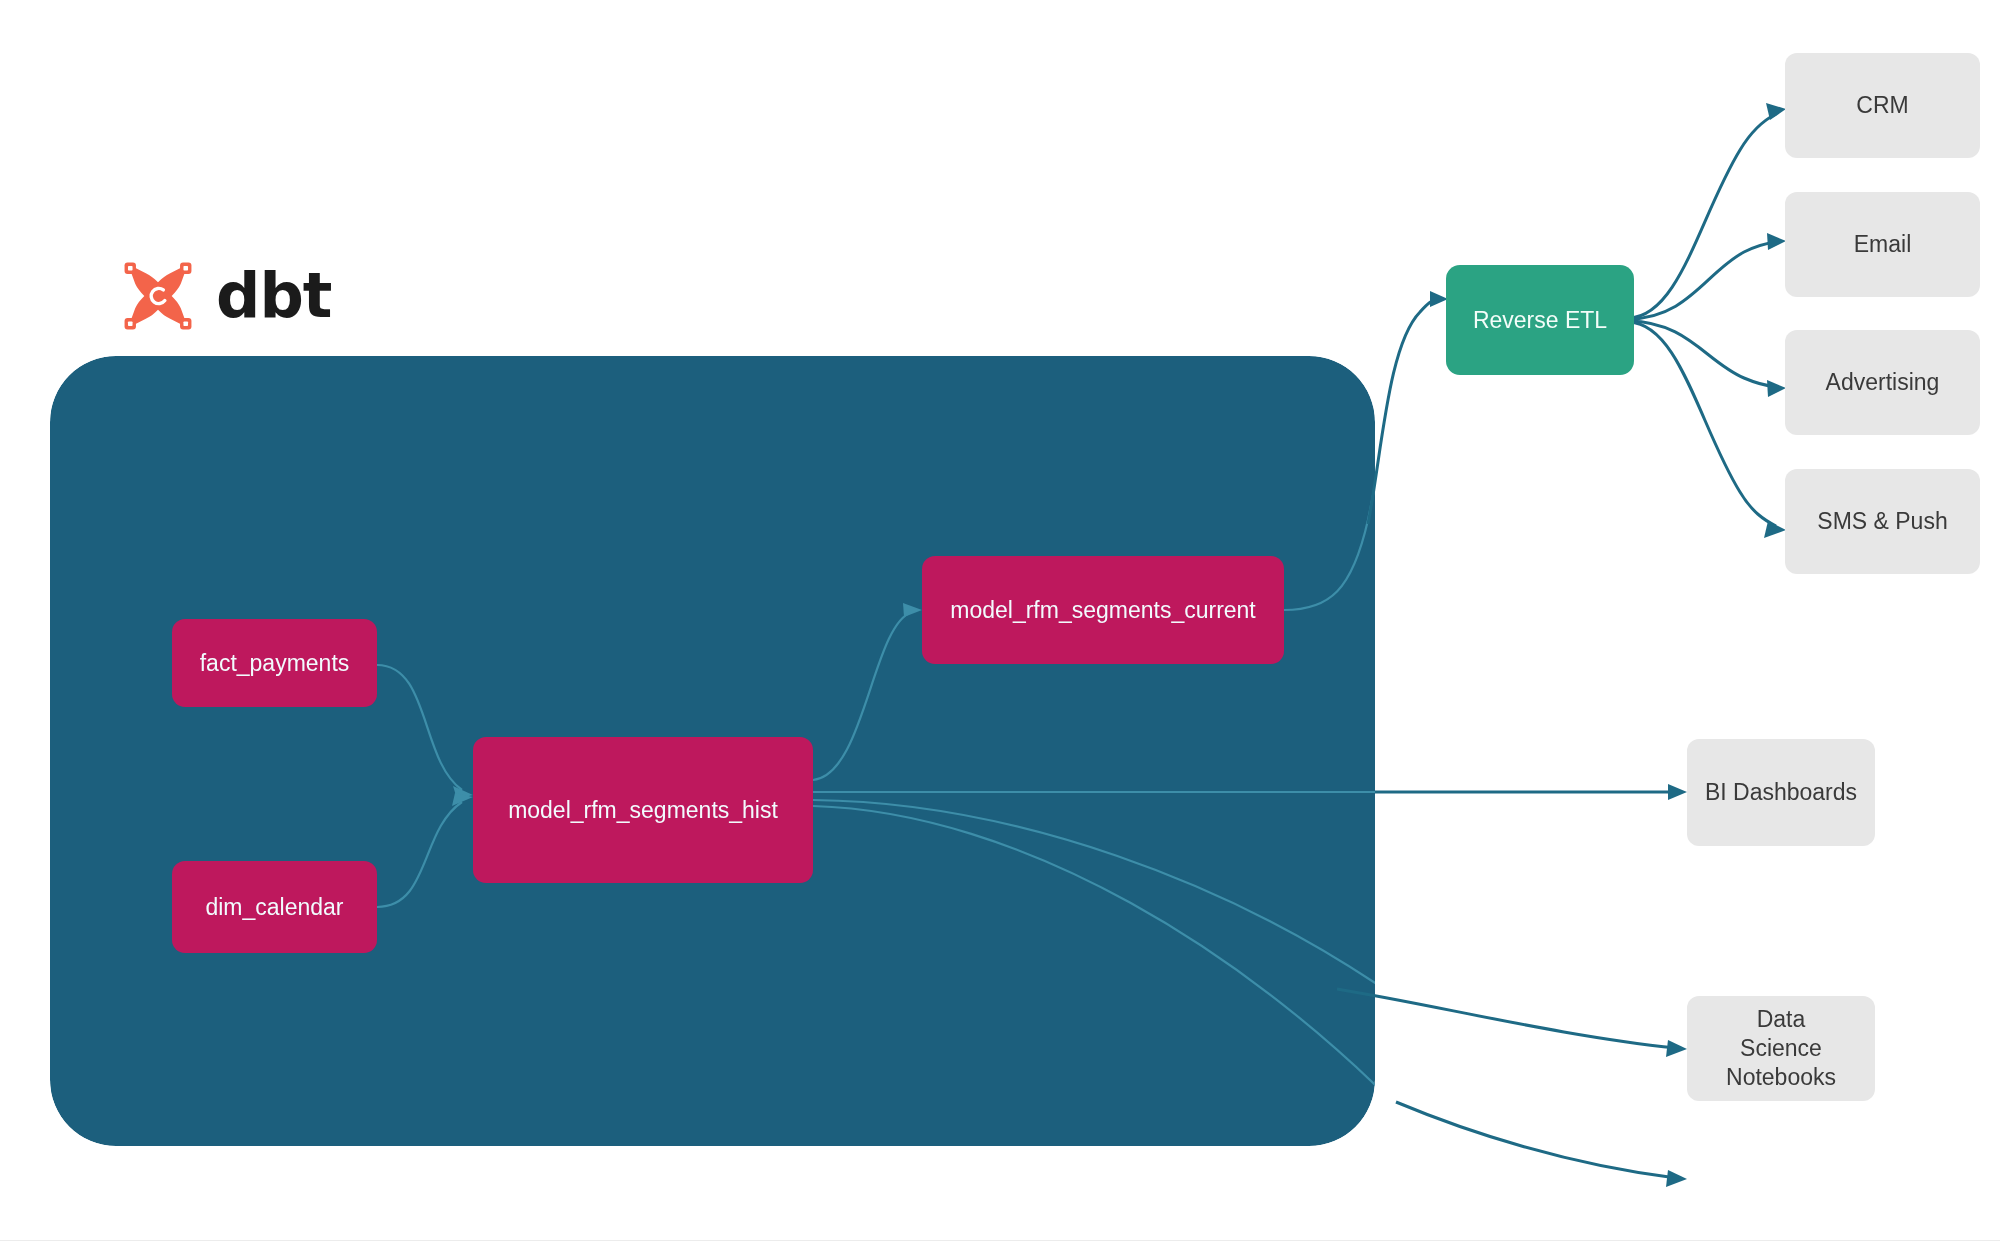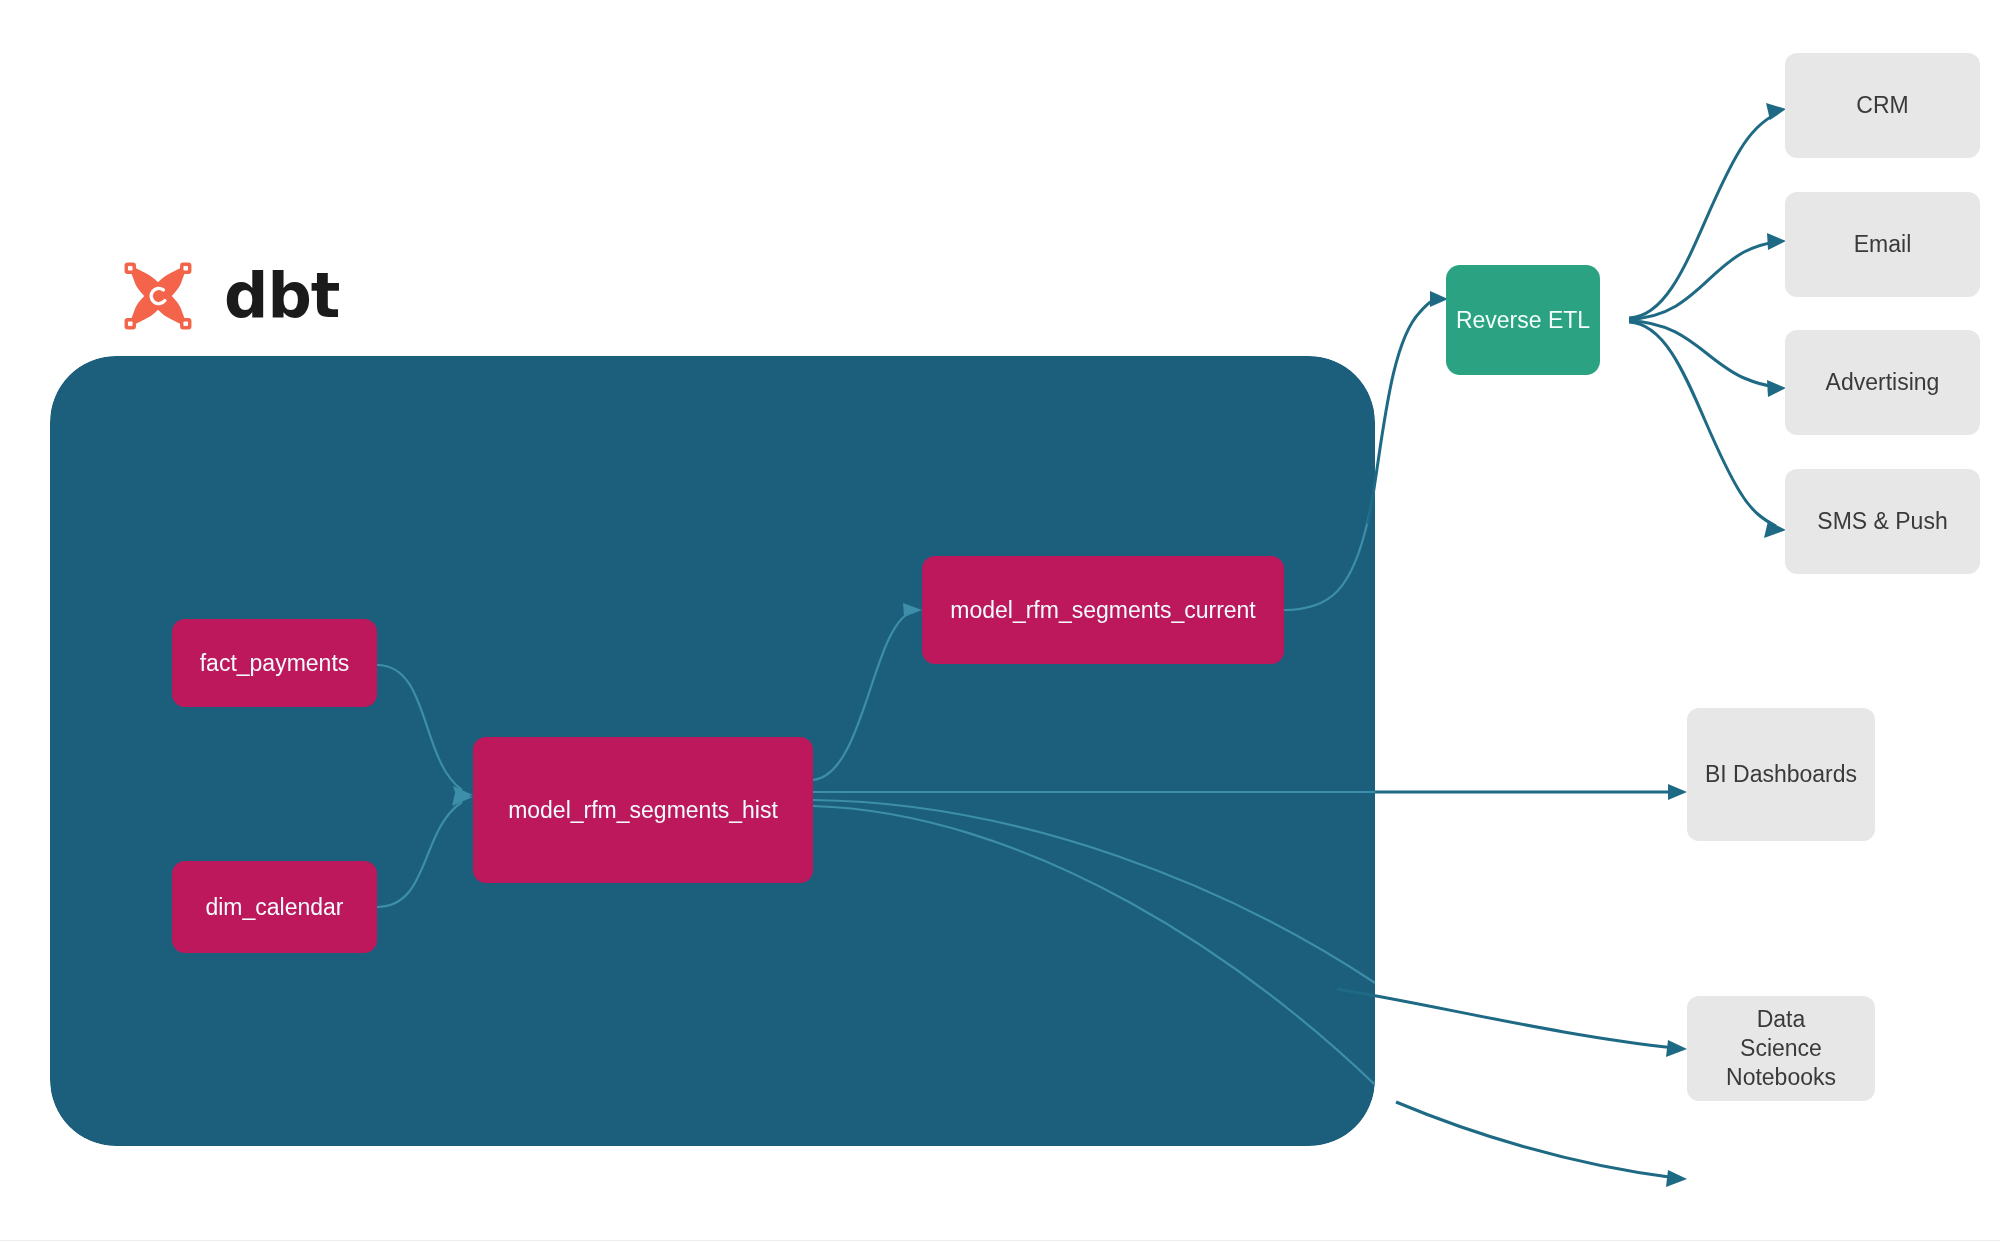--- a/index.html
+++ b/index.html
@@ -19,21 +19,21 @@
     background: #ffffff;
   }
 
   
   #dbt-logo {
     position: absolute;
     left: 120px;
     top: 258px;
     display: flex;
     align-items: center;
-    gap: 28px;
+    gap: 20px;
   }
   #dbt-logo .mark { width: 76px; height: 76px; display: block; }
   #dbt-logo .wordmark {
     font-family: "DejaVu Sans", "Liberation Sans", sans-serif;
     font-size: 62px;
     font-weight: 700;
     color: #1b1b1b;
     letter-spacing: -1px;
     line-height: 1;
   }
@@ -165,41 +165,41 @@
     <path class="edge-outer" d="M 1375 792 L 1676 792"></path>
     <polygon class="arrowfill-outer" points="1687,792 1668,784 1668,800"></polygon>
 
     <path class="edge-outer" d="M 1337 989 C 1440 1006, 1560 1036, 1676 1048"></path>
     <polygon class="arrowfill-outer" points="1687,1049 1668,1040 1666,1057"></polygon>
 
     <path class="edge-outer" d="M 1396 1102 C 1470 1133, 1570 1165, 1676 1178"></path>
     <polygon class="arrowfill-outer" points="1687,1179 1668,1170 1666,1187"></polygon>
   </svg>
 
-  <div class="node activation" style="left:1446px; top:265px; width:154px; height:110px;text-align:center;">
+  <div class="node activation" style="left:1446px; top:265px; width:188px; height:110px;text-align:center;">
     <span>Reverse ETL</span>
   </div>
 
   <div class="node consumer" style="left:1785px; top:53px; width:195px; height:105px;">
     <span>CRM</span>
   </div>
 
   <div class="node consumer" style="left:1785px; top:192px; width:195px; height:105px;">
     <span>Email</span>
   </div>
 
   <div class="node consumer" style="left:1785px; top:330px; width:195px; height:105px;">
     <span>Advertising</span>
   </div>
 
   <div class="node consumer" style="left:1785px; top:469px; width:195px; height:105px;">
     <span>SMS &amp; Push</span>
   </div>
 
-  <div class="node consumer" style="left:1687px; top:708px; width:188px; height:133px;">
+  <div class="node consumer" style="left:1687px; top:739px; width:188px; height:107px;">
     <span>BI Dashboards</span>
   </div>
 
   <div class="node consumer" style="left:1687px; top:996px; width:188px; height:105px; padding:0 38px;">
     <span>Data Science Notebooks</span>
   </div>
 
 
   <div id="dbt-logo">
     <svg class="mark" viewBox="0 0 100 100" xmlns="http://www.w3.org/2000/svg">

